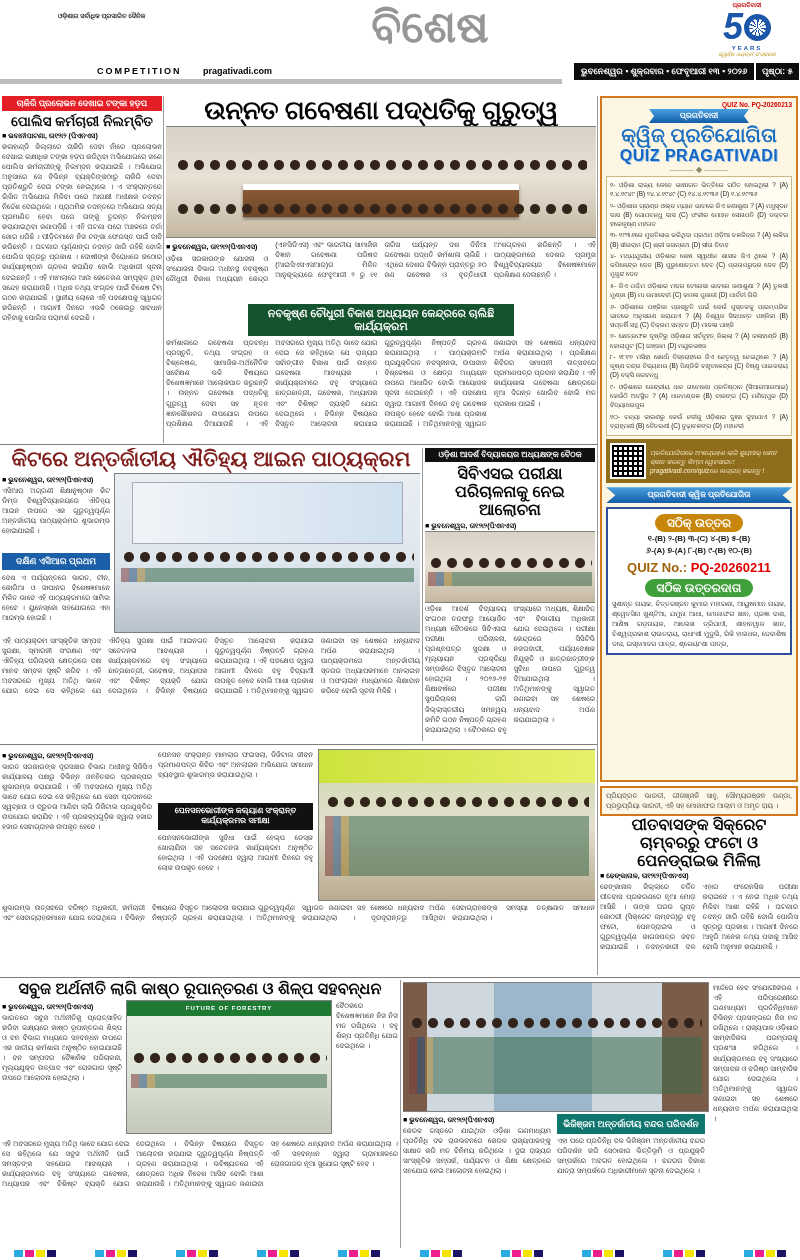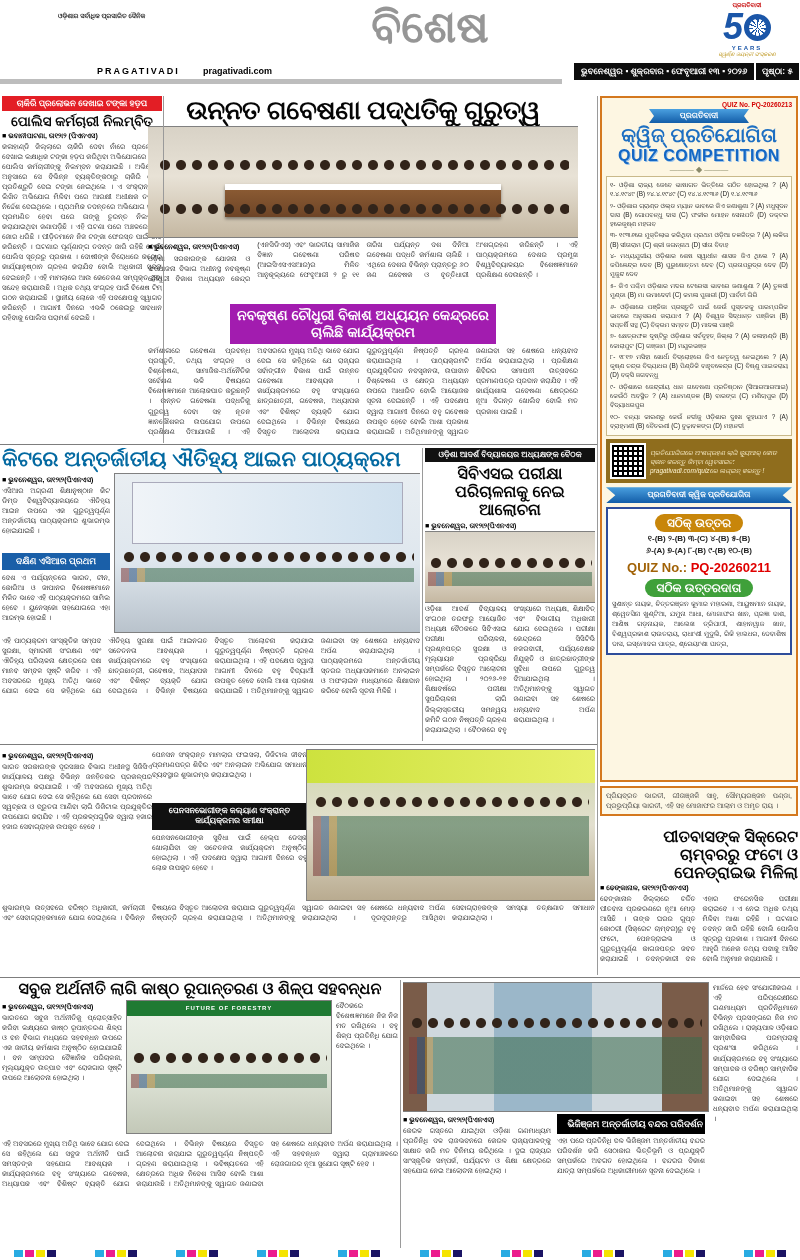--- a/index.html
+++ b/index.html
@@ -30,43 +30,43 @@
   .anniv-row{display:flex;align-items:center;justify-content:center;gap:1px;height:36px}
   .anniv-5{font-size:36px;font-weight:900;font-style:italic;color:#1b56a8;line-height:1}
   .anniv-wheel{width:27px;height:27px;border-radius:50%;border:5px solid #1b56a8;background:repeating-conic-gradient(#1b56a8 0 10deg,#fff 10deg 32deg);display:inline-block}
   .anniv-years{font-size:6px;font-weight:bold;letter-spacing:2px;color:#1b56a8}
   .anniv-sub{font-size:5.5px;color:#b58900;font-style:italic}
 
   
   .kicker-red{background:#e31e25;color:#fff;font-size:8.5px;font-weight:bold;text-align:center;padding:2px 2px}
   .kicker-black{background:#111;color:#fff;font-size:8px;font-weight:bold;text-align:center;padding:2px 2px}
   .hl-xl{font-size:26px;font-weight:900;text-align:center;line-height:1.08;color:#050505;letter-spacing:-0.5px}
-  .hl-lg{font-size:21px;font-weight:900;text-align:left;line-height:1.08;color:#0369a1}
+  .hl-lg{font-size:21px;font-weight:900;text-align:center;line-height:1.08;color:#7f1d1d}
   .hl-md{font-size:16px;font-weight:900;text-align:center;line-height:1.12;color:#050505}
   .hl-sm{font-size:13.5px;font-weight:900;text-align:center;line-height:1.15;color:#050505}
 
   
   .ph{position:relative;outline:1px solid #808080;overflow:hidden;background:linear-gradient(180deg,#d8d2c6,#e8e2d6 45%,#c5b8a2)}
   .heads{position:absolute;left:2%;right:2%;height:16px;background-image:radial-gradient(circle at 8px 7px,#32241a 4.5px,rgba(0,0,0,0) 5.5px);background-size:16px 16px;background-repeat:repeat-x}
   .torso{position:absolute;left:2%;right:2%;height:14px;background-image:linear-gradient(90deg,#7a3a3a 0 8px,#274e7a 8px 16px,#9a7a2a 16px 24px,#3a6a4a 24px 32px);opacity:.55}
   .ph-meeting .table{position:absolute;left:18%;right:18%;top:52%;height:30%;background:linear-gradient(#fff 0 18%,#8a5a33 18%,#6d4426);box-shadow:0 2px 3px rgba(0,0,0,.4)}
   .ph-stage{background:linear-gradient(180deg,#e9eef2,#dfe7ee 55%,#b9c3cc)}
   .ph-stage .banner-bk{position:absolute;left:6%;right:6%;top:6%;height:38%;background:linear-gradient(90deg,#f0f4f8,#dce8f2 60%,#cfe0ee);outline:1px solid #aab}
   .ph-group{background:linear-gradient(180deg,#cdd6a8,#e3e0cf 50%,#b9ab90)}
   .ph-group .banner-y{position:absolute;left:0;right:0;top:0;height:22%;background:linear-gradient(90deg,#cde23e,#e8f06a)}
   .ph-indoor{background:linear-gradient(90deg,#7a5c49 0 8%,#cfd8de 8% 30%,#9bb7c9 30% 62%,#cfd8de 62% 85%,#7a5c49 85%)}
   .ph-dais{background:linear-gradient(180deg,#eef2ea,#dfe5d8 55%,#c3c8b8)}
   .green-banner{position:absolute;left:0;right:0;top:0;height:15px;background:#1f7a33;color:#fff;font-size:6px;font-weight:bold;text-align:center;line-height:15px;letter-spacing:1px}
 
   
   .blk{position:absolute;overflow:hidden}
   .box-blue{background:#1a5fa8;color:#fff;font-size:9px;font-weight:bold;text-align:center;padding:3px 2px;margin:3px 0}
-  .box-orange{background:#a21caf;color:#fff;font-size:14px;font-weight:bold;text-align:center;padding:3px 4px}
+  .box-orange{background:#14532d;color:#fff;font-size:11px;font-weight:bold;text-align:center;padding:3px 4px}
   .box-black{background:#111;color:#fff;font-size:8px;font-weight:bold;text-align:center;padding:3px 3px;margin:3px 0;line-height:1.3}
-  .box-red{background:#000000;color:#fff;font-size:9px;font-weight:bold;text-align:right;padding:4px 2px;line-height:1.35}
+  .box-red{background:#0f766e;color:#fff;font-size:9px;font-weight:bold;text-align:center;padding:4px 2px;line-height:1.35}
   .note-orange{border:2px solid #d4781e;background:#fdf8e7;font-size:7px;line-height:1.45;text-align:justify;padding:3px 4px;color:#333}
 
   
   #quiz{border:2px solid #d4781e;background:#fdf6e2;padding:3px 4px}
   .quiz-no-top{text-align:right;font-size:6.5px;font-weight:bold;color:#d40000}
   .ribbon{background:linear-gradient(#4aa0e0,#135da8);color:#fff;font-weight:bold;text-align:center;clip-path:polygon(0 0,100% 0,95% 50%,100% 100%,0 100%,5% 50%)}
   .ribbon-sm{width:100px;margin:1px auto;font-size:8px;padding:2px 0}
   .ribbon-lg{width:100%;margin:4px auto;font-size:8px;padding:3px 0}
   .quiz-title-od{font-size:20px;font-weight:900;color:#1d6fc2;text-align:center;line-height:1.15}
   .quiz-title-en{font-size:16px;font-weight:900;color:#1467c4;text-align:center;letter-spacing:.5px;text-shadow:1px 1px 0 #9cc4ea}
@@ -94,21 +94,21 @@
   .m{width:9px;height:7px;display:inline-block}
   .m-c{background:#29abe2}.m-m{background:#ec1c8d}.m-y{background:#f5e400}.m-k{background:#1b1464}
 </style>
 </head>
 <body>
 
 <div id="page">
 
   <div id="header">
     <div class="tagline">ଓଡ଼ିଶାର ସର୍ବାଧିକ ପ୍ରସାରିତ ଦୈନିକ</div>
-    <div class="logo-en">PRAGATIVADI</div>
+    <div class="logo-en">COMPETITION</div>
     <div class="website">pragativadi.com</div>
     <div class="section-title">ବିଶେଷ</div>
     <div class="gray-rule"></div>
     <div id="anniv">
       <div class="anniv-top">ପ୍ରଗତିବାଦୀ</div>
       <div class="anniv-row">
         <span class="anniv-5">5</span>
         <span class="anniv-wheel"></span>
       </div>
       <div class="anniv-years">YEARS</div>
@@ -118,42 +118,42 @@
     <div class="pagebox">ପୃଷ୍ଠା: ୫</div>
   </div>
 
   <div class="blk" style="left:2px;top:96px;width:160px;height:347px">
     <div class="kicker-red">ଚାକିରି ପ୍ରଲୋଭନ ଦେଖାଇ ଟଙ୍କା ହଡ଼ପ</div>
     <div class="hl-sm" style="margin:3px 8px 2px">ପୋଲିସ କର୍ମଚାରୀ ନିଲମ୍ବିତ</div>
     <div class="byline">■ ଭବାନୀପାଟଣା, ତା୧୨ା୨ (ପିଏନଏସ)</div>
     <div class="body-txt" style="height:290px">କଳାହାଣ୍ଡି ଜିଲ୍ଲାରେ ଚାକିରି ଦେବା ନାଁରେ ପ୍ରଲୋଭନ ଦେଖାଇ ଲକ୍ଷାଧିକ ଟଙ୍କା ହଡ଼ପ କରିଥିବା ଅଭିଯୋଗରେ ଜଣେ ପୋଲିସ କର୍ମଚାରୀଙ୍କୁ ନିଲମ୍ବନ କରାଯାଇଛି । ଅଭିଯୋଗ ଅନୁସାରେ ସେ ବିଭିନ୍ନ ବ୍ୟକ୍ତିଙ୍କଠାରୁ ଚାକିରି ଦେବା ପ୍ରତିଶ୍ରୁତି ଦେଇ ଟଙ୍କା ନେଇଥିଲେ । ଏ ସଂକ୍ରାନ୍ତରେ ଲିଖିତ ଅଭିଯୋଗ ମିଳିବା ପରେ ଆରକ୍ଷୀ ଅଧୀକ୍ଷକ ତଦନ୍ତ ନିର୍ଦ୍ଦେଶ ଦେଇଥିଲେ । ପ୍ରାଥମିକ ତଦନ୍ତରେ ଅଭିଯୋଗ ସତ୍ୟ ପ୍ରମାଣିତ ହେବା ପରେ ତାଙ୍କୁ ତୁରନ୍ତ ନିଲମ୍ବନ କରାଯାଇଥିବା ଜଣାପଡ଼ିଛି । ଏହି ଘଟଣା ପରେ ଅଞ୍ଚଳରେ ଚର୍ଚ୍ଚା ଜୋର ଧରିଛି । ପୀଡ଼ିତମାନେ ନିଜ ଟଙ୍କା ଫେରସ୍ତ ପାଇଁ ଦାବି କରିଛନ୍ତି । ଘଟଣାର ପୂର୍ଣ୍ଣାଙ୍ଗ ତଦନ୍ତ ଜାରି ରହିଛି ବୋଲି ପୋଲିସ ସୂତ୍ରରୁ ପ୍ରକାଶ । ଦୋଷୀଙ୍କ ବିରୋଧରେ କଠୋର କାର୍ଯ୍ୟାନୁଷ୍ଠାନ ଗ୍ରହଣ କରାଯିବ ବୋଲି ଅଧିକାରୀ ସୂଚନା ଦେଇଛନ୍ତି । ଏହି ମାମଲାରେ ଆଉ କେତେଜଣ ସମ୍ପୃକ୍ତ ଥିବା ସନ୍ଦେହ କରାଯାଉଛି । ଅଧିକ ତଥ୍ୟ ସଂଗ୍ରହ ପାଇଁ ବିଶେଷ ଟିମ୍ ଗଠନ କରାଯାଇଛି । ସ୍ଥାନୀୟ ଲୋକେ ଏହି ପଦକ୍ଷେପକୁ ସ୍ୱାଗତ କରିଛନ୍ତି । ଆଗାମୀ ଦିନରେ ଏଭଳି ଠକେଇରୁ ସାବଧାନ ରହିବାକୁ ପୋଲିସ ପରାମର୍ଶ ଦେଇଛି ।</div>
   </div>
 
-  <div class="blk" style="left:148px;top:96px;width:430px;height:347px">
+  <div class="blk" style="left:166px;top:96px;width:430px;height:347px">
     <div class="hl-xl">ଉନ୍ନତ ଗବେଷଣା ପଦ୍ଧତିକୁ ଗୁରୁତ୍ୱ</div>
     <div class="ph ph-meeting" style="height:110px;margin:3px 0">
       <div class="heads" style="top:28%"></div>
       <div class="table"></div>
       <div class="heads" style="top:68%"></div>
     </div>
     <div class="body-txt c4" style="height:62px">
       <span class="byline" style="display:block">■ ଭୁବନେଶ୍ୱର, ତା୧୨ା୨(ପିଏନଏସ)</span>
       <span>ଓଡ଼ିଶା ସରକାରଙ୍କ ଯୋଜନା ଓ ସଂଯୋଜନା ବିଭାଗ ଅଧୀନସ୍ଥ ନବକୃଷ୍ଣ ଚୌଧୁରୀ ବିକାଶ ଅଧ୍ୟୟନ କେନ୍ଦ୍ର (ଏନସିଡିଏସ) ଏବଂ ଭାରତୀୟ ସାମାଜିକ ବିଜ୍ଞାନ ଗବେଷଣା ପରିଷଦ (ଆଇସିଏସଏସଆର)ର ମିଳିତ ଆନୁକୂଲ୍ୟରେ ଫେବୃଆରୀ ୨ ରୁ ୧୧ ତାରିଖ ପର୍ଯ୍ୟନ୍ତ ଦଶ ଦିନିଆ ଗବେଷଣା ପଦ୍ଧତି କର୍ମଶାଳା ଚାଲିଛି । ଏଥିରେ ଦେଶର ବିଭିନ୍ନ ପ୍ରାନ୍ତରୁ ୬୦ ଜଣ ଗବେଷକ ଓ ବୃତ୍ତିଧାରୀ ଅଂଶଗ୍ରହଣ କରିଛନ୍ତି । ଏହି ପାଠ୍ୟକ୍ରମରେ ଦେଶର ପ୍ରମୁଖ ବିଶ୍ୱବିଦ୍ୟାଳୟର ବିଶେଷଜ୍ଞମାନେ ପ୍ରଶିକ୍ଷଣ ଦେଉଛନ୍ତି ।</span>
     </div>
     <div style="display:flex;justify-content:center;margin:2px 0">
       <div class="box-orange" style="width:62%">ନବକୃଷ୍ଣ ଚୌଧୁରୀ ବିକାଶ ଅଧ୍ୟୟନ କେନ୍ଦ୍ରରେ ଚାଲିଛି କାର୍ଯ୍ୟକ୍ରମ</div>
     </div>
     <div class="body-txt c4" style="height:128px">କର୍ମଶାଳାରେ ଗବେଷଣା ପ୍ରବନ୍ଧ ପ୍ରସ୍ତୁତି, ତଥ୍ୟ ସଂଗ୍ରହ ଓ ବିଶ୍ଳେଷଣ, ସାମାଜିକ-ଅର୍ଥନୈତିକ ସର୍ବେକ୍ଷଣ ଭଳି ବିଷୟରେ ବିଶେଷଜ୍ଞମାନେ ଆଲୋକପାତ କରୁଛନ୍ତି । ଉନ୍ନତ ଗବେଷଣା ପଦ୍ଧତିକୁ ଗୁରୁତ୍ୱ ଦେବା ସହ ନୂତନ ଜ୍ଞାନକୌଶଳର ଉପଯୋଗ ଉପରେ ପ୍ରଶିକ୍ଷଣ ଦିଆଯାଉଛି । ଏହି ଅବସରରେ ମୁଖ୍ୟ ଅତିଥି ଭାବେ ଯୋଗ ଦେଇ ସେ କହିଥିଲେ ଯେ ରାଜ୍ୟର ସର୍ବାଙ୍ଗୀନ ବିକାଶ ପାଇଁ ଉନ୍ନତ ଗବେଷଣା ଆବଶ୍ୟକ । କାର୍ଯ୍ୟକ୍ରମରେ ବହୁ ସଂଖ୍ୟାରେ ଛାତ୍ରଛାତ୍ରୀ, ଗବେଷକ, ଅଧ୍ୟାପକ ଏବଂ ବିଶିଷ୍ଟ ବ୍ୟକ୍ତି ଯୋଗ ଦେଇଥିଲେ । ବିଭିନ୍ନ ବିଷୟରେ ବିସ୍ତୃତ ଆଲୋଚନା କରାଯାଇ ଗୁରୁତ୍ୱପୂର୍ଣ୍ଣ ନିଷ୍ପତ୍ତି ଗ୍ରହଣ କରାଯାଇଥିଲା । ପାଠ୍ୟକ୍ରମଟି ପ୍ରଯୁକ୍ତିଗତ ନବସୃଜନତା, ଉପାଦାନ ବିଶ୍ଳେଷଣ ଓ କ୍ଷେତ୍ର ଅଧ୍ୟୟନ ଉପରେ ଆଧାରିତ ବୋଲି ଆୟୋଜକ ସୂଚନା ଦେଇଛନ୍ତି । ଏହି ପଦକ୍ଷେପ ଦ୍ୱାରା ଆଗାମୀ ଦିନରେ ବହୁ ଗବେଷକ ଉପକୃତ ହେବେ ବୋଲି ଆଶା ପ୍ରକାଶ କରାଯାଇଛି । ଅତିଥିମାନଙ୍କୁ ସ୍ୱାଗତ ଜଣାଇବା ସହ ଶେଷରେ ଧନ୍ୟବାଦ ଅର୍ପଣ କରାଯାଇଥିଲା । ପ୍ରଶିକ୍ଷଣ ଶିବିରର ସମାପନୀ ଉତ୍ସବରେ ପ୍ରମାଣପତ୍ର ପ୍ରଦାନ କରାଯିବ । ଏହି କାର୍ଯ୍ୟଶାଳା ଗବେଷଣା କ୍ଷେତ୍ରରେ ନୂଆ ଦିଗନ୍ତ ଖୋଲିବ ବୋଲି ମତ ପ୍ରକାଶ ପାଇଛି ।</div>
   </div>
 
   <div class="blk" id="quiz" style="left:600px;top:96px;width:198px;height:686px">
     <div class="quiz-no-top">QUIZ No. PQ-20260213</div>
     <div class="ribbon ribbon-sm">ପ୍ରଗତିବାଦୀ</div>
     <div class="quiz-title-od">କ୍ୱିଜ୍ ପ୍ରତିଯୋଗିତା</div>
-    <div class="quiz-title-en">QUIZ COMPETITION</div>
+    <div class="quiz-title-en">QUIZ PRAGATIVADI</div>
     <div class="flourish">——— ◆ ———</div>
     <div class="quiz-qbox">
       <p>୧- ଓଡ଼ିଶା ରାଜ୍ୟ କେବେ ଭାଷାଗତ ଭିତ୍ତିରେ ଗଠିତ ହୋଇଥିଲା ? (A) ୧.୪.୧୯୪୯ (B) ୨୪.୪.୧୯୪୯ (C) ୧୪.୪.୧୯୩୬ (D) ୧.୪.୧୯୩୬</p>
       <p>୨- ଓଡ଼ିଶାର ଗ୍ରାଣ୍ଡ ଓଲ୍ଡ ମ୍ୟାନ ଭାବରେ କିଏ ଜଣାଶୁଣା ? (A) ମଧୁସୂଦନ ଦାସ (B) ଗୋପବନ୍ଧୁ ଦାସ (C) ଫକୀର ମୋହନ ସେନାପତି (D) ଡକ୍ଟର ହରେକୃଷ୍ଣ ମହତାବ</p>
       <p>୩- ୧୯୩୬ରେ ମୁକ୍ତିଲାଭ କରିଥିବା ପ୍ରଥମ ଓଡ଼ିଆ ଚଳଚ୍ଚିତ୍ର ? (A) ଲଳିତା (B) ସୀତାରାମ (C) ଶ୍ରୀ ଜଗନ୍ନାଥ (D) ସୀତା ବିବାହ</p>
       <p>୪- ମଧ୍ୟଯୁଗୀୟ ଓଡ଼ିଶାର ଶେଷ ସ୍ୱାଧୀନ ଶାସକ କିଏ ଥିଲେ ? (A) କପିଳେନ୍ଦ୍ର ଦେବ (B) ପୁରୁଷୋତ୍ତମ ଦେବ (C) ପ୍ରତାପରୁଦ୍ର ଦେବ (D) ମୁକୁନ୍ଦ ଦେବ</p>
       <p>୫- କିଏ ପଶ୍ଚିମ ଓଡ଼ିଶାର ମଦର ଟେରେସା ଭାବରେ ଜଣାଶୁଣା ? (A) ତୁଳସୀ ମୁଣ୍ଡା (B) ମା ଉମାଦେବୀ (C) କମଳା ପୁଜାରୀ (D) ପାର୍ବତୀ ଗିରି</p>
       <p>୬- ଓଡ଼ିଶାରେ ପଞ୍ଜିକା ପ୍ରସ୍ତୁତି ପାଇଁ କେଉଁ ପୁସ୍ତକକୁ ପାରମ୍ପରିକ ଭାବରେ ଅନୁସରଣ କରାଯାଏ ? (A) ବିଶ୍ୱକ ସିଦ୍ଧାନ୍ତ ପଞ୍ଜିକା (B) ସପ୍ତର୍ଷି ସନ୍ଥ (C) ବିକ୍ରମ ସମ୍ବତ (D) ମାଦଳା ପାଞ୍ଜି</p>
       <p>୭- କ୍ଷେତ୍ରଫଳ ଦୃଷ୍ଟିରୁ ଓଡ଼ିଶାର ସର୍ବବୃହତ୍ ଜିଲ୍ଲା ? (A) କଳାହାଣ୍ଡି (B) କୋରାପୁଟ (C) ଗଞ୍ଜାମ (D) ମୟୂରଭଞ୍ଜ</p>
       <p>୮- ୧୮୧୭ ମସିହା ଖୋର୍ଧା ବିଦ୍ରୋହରେ କିଏ ନେତୃତ୍ୱ ନେଇଥିଲେ ? (A) କୃଷ୍ଣ ଚନ୍ଦ୍ର ବିଦ୍ୟାଧର (B) ପିଣ୍ଡିକି ବାହୁବଳେନ୍ଦ୍ର (C) ବିଷ୍ଣୁ ପାଇକରାୟ (D) ବକ୍ସି ଜଗବନ୍ଧୁ</p>
@@ -198,42 +198,42 @@
     <div class="hl-md" style="margin:3px 0">ସିବିଏସଇ ପରୀକ୍ଷା ପରିଚାଳନାକୁ ନେଇ ଆଲୋଚନା</div>
     <div class="byline">■ ଭୁବନେଶ୍ୱର, ତା୧୨ା୨(ପିଏନଏସ)</div>
     <div class="ph" style="height:70px;margin:2px 0">
       <div class="heads" style="top:34%"></div>
       <div class="torso" style="top:58%"></div>
     </div>
     <div class="body-txt c2" style="height:158px">ଓଡ଼ିଶା ଆଦର୍ଶ ବିଦ୍ୟାଳୟ ସଂଗଠନ ତରଫରୁ ଆୟୋଜିତ ଅଧ୍ୟକ୍ଷ ବୈଠକରେ ସିବିଏସଇ ପରୀକ୍ଷା ପରିଚାଳନା, ପ୍ରଶ୍ନପତ୍ର ସୁରକ୍ଷା ଓ ମୂଲ୍ୟାୟନ ପ୍ରକ୍ରିୟା ସମ୍ପର୍କରେ ବିସ୍ତୃତ ଆଲୋଚନା ହୋଇଥିଲା । ୨୦୨୬-୨୭ ଶିକ୍ଷାବର୍ଷରେ ପରୀକ୍ଷା ସୁପରିଚାଳନା ଲାଗି ଜିଲ୍ଲାସ୍ତରୀୟ ସମନ୍ୱୟ କମିଟି ଗଠନ ନିଷ୍ପତ୍ତି ଗ୍ରହଣ କରାଯାଇଥିଲା । ବୈଠକରେ ବହୁ ସଂଖ୍ୟାରେ ଅଧ୍ୟକ୍ଷ, ଶିକ୍ଷାବିତ୍ ଏବଂ ବିଭାଗୀୟ ଅଧିକାରୀ ଯୋଗ ଦେଇଥିଲେ । ପରୀକ୍ଷା କେନ୍ଦ୍ରରେ ସିସିଟିଭି ନଜରଦାରୀ, ପର୍ଯ୍ୟବେକ୍ଷକ ନିଯୁକ୍ତି ଓ ଛାତ୍ରଛାତ୍ରୀଙ୍କ ସୁବିଧା ଉପରେ ଗୁରୁତ୍ୱ ଦିଆଯାଇଥିଲା । ଅତିଥିମାନଙ୍କୁ ସ୍ୱାଗତ ଜଣାଇବା ସହ ଶେଷରେ ଧନ୍ୟବାଦ ଅର୍ପଣ କରାଯାଇଥିଲା ।</div>
   </div>
 
   <div class="blk" style="left:2px;top:747px;width:593px;height:228px">
-    <div style="display:flex;margin-top:3px">
+    <div style="display:flex;gap:6px;margin-top:3px">
       <div style="width:150px;flex:0 0 auto">
         <div class="byline">■ ଭୁବନେଶ୍ୱର, ତା୧୨ା୨(ପିଏନଏସ)</div>
         <div class="body-txt" style="height:138px">ଭାରତ ସରକାରଙ୍କ ଦୂରସଞ୍ଚାର ବିଭାଗ ଅଧୀନସ୍ଥ ସିଜିସିଏ କାର୍ଯ୍ୟାଳୟ ପକ୍ଷରୁ ବିଭିନ୍ନ ଜନହିତକର ପ୍ରକଳ୍ପର ଶୁଭାରମ୍ଭ କରାଯାଇଛି । ଏହି ଅବସରରେ ମୁଖ୍ୟ ଅତିଥି ଭାବେ ଯୋଗ ଦେଇ ସେ କହିଥିଲେ ଯେ ସେବା ପ୍ରଦାନରେ ସ୍ୱଚ୍ଛତା ଓ ଦ୍ରୁତତା ଆଣିବା ଲାଗି ଡିଜିଟାଲ ପ୍ରଯୁକ୍ତିର ଉପଯୋଗ କରାଯିବ । ଏହି ପ୍ରକଳ୍ପଗୁଡ଼ିକ ଦ୍ୱାରା ହଜାର ହଜାର ସେବାଗ୍ରାହକ ଉପକୃତ ହେବେ ।</div>
       </div>
       <div style="width:155px;flex:0 0 auto">
         <div class="body-txt" style="height:50px">ପେନସନ ସଂକ୍ରାନ୍ତ ମାମଲାର ଫଇସଲା, ଡିଜିଟାଲ ଜୀବନ ପ୍ରମାଣପତ୍ର ଶିବିର ଏବଂ ଅନଲାଇନ ଅଭିଯୋଗ ସମାଧାନ ବ୍ୟବସ୍ଥାର ଶୁଭାରମ୍ଭ କରାଯାଇଥିଲା ।</div>
         <div class="box-black">ପେନସନଭୋଗୀଙ୍କ କଲ୍ୟାଣ ସଂକ୍ରାନ୍ତ କାର୍ଯ୍ୟକ୍ରମର ସମୀକ୍ଷା</div>
         <div class="body-txt" style="height:62px">ପେନସନଭୋଗୀଙ୍କ ସୁବିଧା ପାଇଁ ହେଲ୍ପ ଡେସ୍କ ଖୋଲାଯିବା ସହ ସଚେତନତା କାର୍ଯ୍ୟକ୍ରମ ଅନୁଷ୍ଠିତ ହୋଇଥିଲା । ଏହି ପଦକ୍ଷେପ ଦ୍ୱାରା ଆଗାମୀ ଦିନରେ ବହୁ ଲୋକ ଉପକୃତ ହେବେ ।</div>
       </div>
       <div class="ph ph-group" style="flex:1;height:150px">
         <div class="banner-y"></div>
         <div class="heads" style="top:30%"></div>
         <div class="torso" style="top:44%;height:40%"></div>
       </div>
     </div>
     <div class="body-txt c4" style="height:36px;margin-top:3px">ଶୁଭାରମ୍ଭ ଉତ୍ସବରେ ବରିଷ୍ଠ ଅଧିକାରୀ, କର୍ମଚାରୀ ଏବଂ ସେବାଗ୍ରାହକମାନେ ଯୋଗ ଦେଇଥିଲେ । ବିଭିନ୍ନ ବିଷୟରେ ବିସ୍ତୃତ ଆଲୋଚନା କରାଯାଇ ଗୁରୁତ୍ୱପୂର୍ଣ୍ଣ ନିଷ୍ପତ୍ତି ଗ୍ରହଣ କରାଯାଇଥିଲା । ଅତିଥିମାନଙ୍କୁ ସ୍ୱାଗତ ଜଣାଇବା ସହ ଶେଷରେ ଧନ୍ୟବାଦ ଅର୍ପଣ କରାଯାଇଥିଲା । ଦୂରଦୂରାନ୍ତରୁ ଆସିଥିବା ସେବାଗ୍ରାହକଙ୍କ ସମସ୍ୟା ତତ୍‌କ୍ଷଣାତ ସମାଧାନ କରାଯାଇଥିଲା ।</div>
   </div>
 
   <div class="blk" style="left:600px;top:786px;width:198px;height:189px">
     <div class="note-orange">ପ୍ରିୟବ୍ରତ ଭାରତୀ, ଗୀତାଞ୍ଜଳି ସାହୁ, ସୌମ୍ୟରଞ୍ଜନ ପଣ୍ଡା, ପ୍ରଭୁପ୍ରିୟା ଭାରତୀ, ଏହି ସହ ମୋଜାଫର ଆଲାମ ଓ ଅମୃତ ରାୟ ।</div>
-    <div class="hl-md" style="margin:12px 0 2px;text-align:right">ପୀତବାସଙ୍କ ସିକ୍ରେଟ ଚାମ୍ବରରୁ ଫଟୋ ଓ ପେନଡ୍ରାଇଭ ମିଳିଲା</div>
+    <div class="hl-md" style="margin:0 0 2px;text-align:center">ପୀତବାସଙ୍କ ସିକ୍ରେଟ ଚାମ୍ବରରୁ ଫଟୋ ଓ ପେନଡ୍ରାଇଭ ମିଳିଲା</div>
     <div class="byline">■ ଢେଙ୍କାନାଳ, ତା୧୨ା୨(ପିଏନଏସ)</div>
     <div class="body-txt c2" style="height:96px">ଢେଙ୍କାନାଳ ଜିଲ୍ଲାରେ ଚର୍ଚ୍ଚିତ ପୀତବାସ ପ୍ରକରଣରେ ନୂଆ ମୋଡ଼ ଆସିଛି । ତାଙ୍କ ଘରର ଗୁପ୍ତ କୋଠରୀ (ସିକ୍ରେଟ ଚାମ୍ବର)ରୁ ବହୁ ଫଟୋ, ପେନଡ୍ରାଇଭ ଓ ଗୁରୁତ୍ୱପୂର୍ଣ୍ଣ କାଗଜପତ୍ର ଜବତ କରାଯାଇଛି । ତଦନ୍ତକାରୀ ଦଳ ଏହାର ଫରେନସିକ ପରୀକ୍ଷା କରାଇବେ । ଏ ନେଇ ଅଧିକ ତଥ୍ୟ ମିଳିବା ଆଶା ରହିଛି । ଘଟଣାର ତଦନ୍ତ ଜାରି ରହିଛି ବୋଲି ପୋଲିସ ସୂତ୍ରରୁ ପ୍ରକାଶ । ଆଗାମୀ ଦିନରେ ଆହୁରି ଅନେକ ତଥ୍ୟ ପଦାକୁ ଆସିବ ବୋଲି ଅନୁମାନ କରାଯାଉଛି ।</div>
   </div>
 
   <div class="blk" style="left:2px;top:980px;width:396px;height:268px">
     <div class="hl-md">ସବୁଜ ଅର୍ଥନୀତି ଲାଗି କାଷ୍ଠ ରୂପାନ୍ତରଣ ଓ ଶିଳ୍ପ ସହବନ୍ଧନ</div>
     <div style="display:flex;gap:5px;margin-top:3px">
       <div style="width:120px;flex:0 0 auto">
         <div class="byline">■ ଭୁବନେଶ୍ୱର, ତା୧୨ା୨(ପିଏନଏସ)</div>
         <div class="body-txt" style="height:122px">ଭାରତରେ ସବୁଜ ଅର୍ଥନୀତିକୁ ପ୍ରୋତ୍ସାହିତ କରିବା ଲକ୍ଷ୍ୟରେ କାଷ୍ଠ ରୂପାନ୍ତରଣ ଶିଳ୍ପ ଓ ବନ ବିଭାଗ ମଧ୍ୟରେ ସହବନ୍ଧନ ଉପରେ ଏକ ଜାତୀୟ କର୍ମଶାଳା ଅନୁଷ୍ଠିତ ହୋଇଯାଇଛି । ବନ ସମ୍ପଦର ବୈଜ୍ଞାନିକ ପରିଚାଳନା, ମୂଲ୍ୟଯୁକ୍ତ ଉତ୍ପାଦ ଏବଂ ରୋଜଗାର ସୃଷ୍ଟି ଉପରେ ଆଲୋଚନା ହୋଇଥିଲା ।</div>

